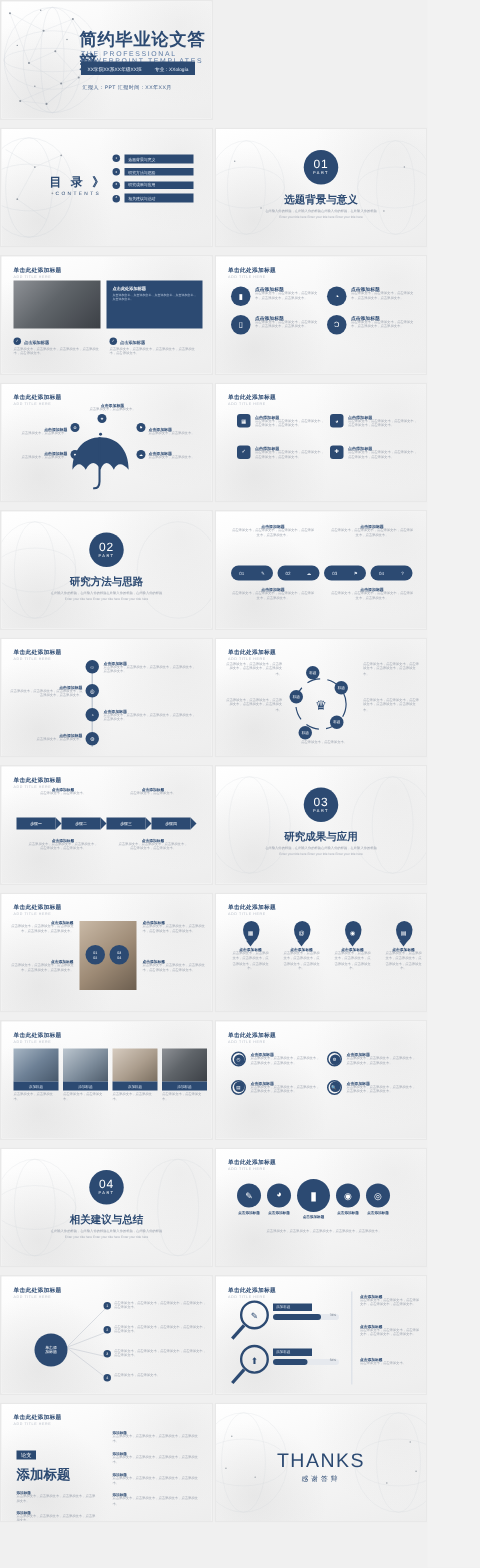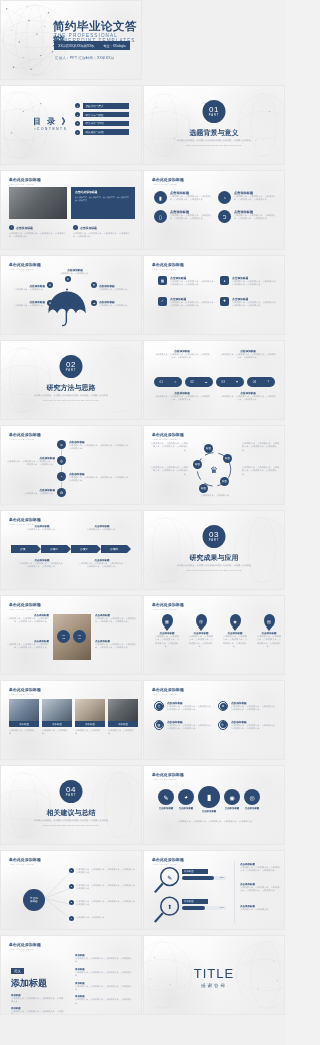--- a/index.html
+++ b/index.html
@@ -882,19 +882,19 @@
               <g fill="#57626f">
       <circle cx="10" cy="22" r=".5"></circle>
                 <circle cx="26" cy="50" r=".5"></circle>
                 <circle cx="6" cy="44" r=".5"></circle>
       <circle cx="132" cy="26" r=".5"></circle>
                 <circle cx="116" cy="54" r=".5"></circle>
                 <circle cx="136" cy="46" r=".5"></circle>
     </g>
             </svg>
           </div>
-    <div class="thanks">TITLE</div>
+    <div class="thanks">THANKS</div>
     <div class="thanks-sub">感谢答辩</div>
   </div>
       </div>
 
 </div>
 </div>
 
 </body></html>

